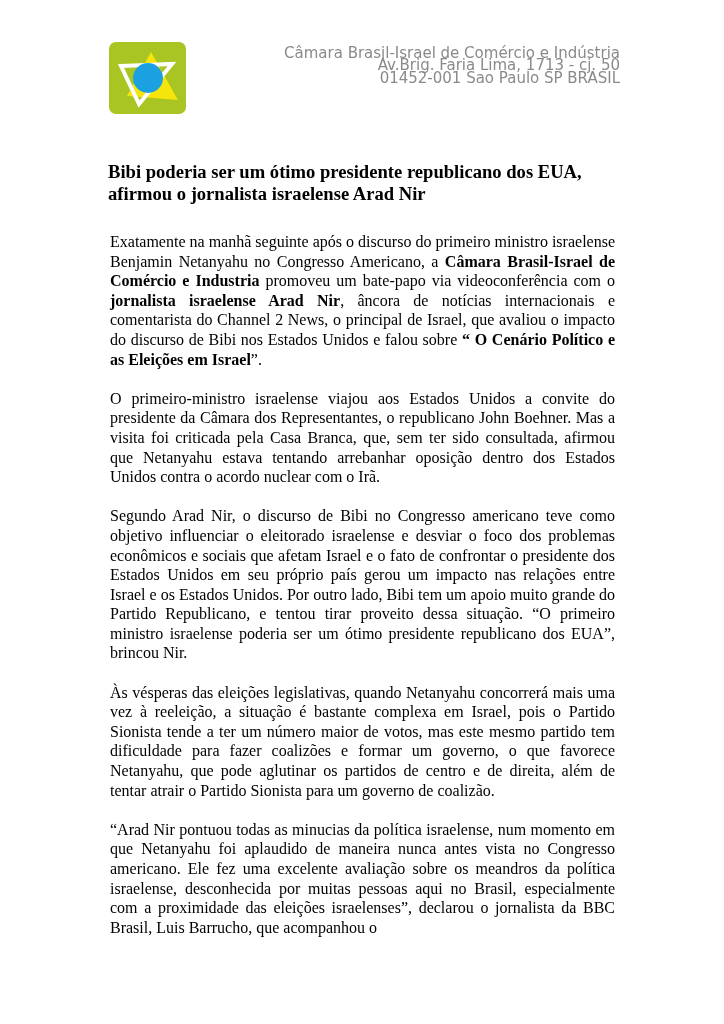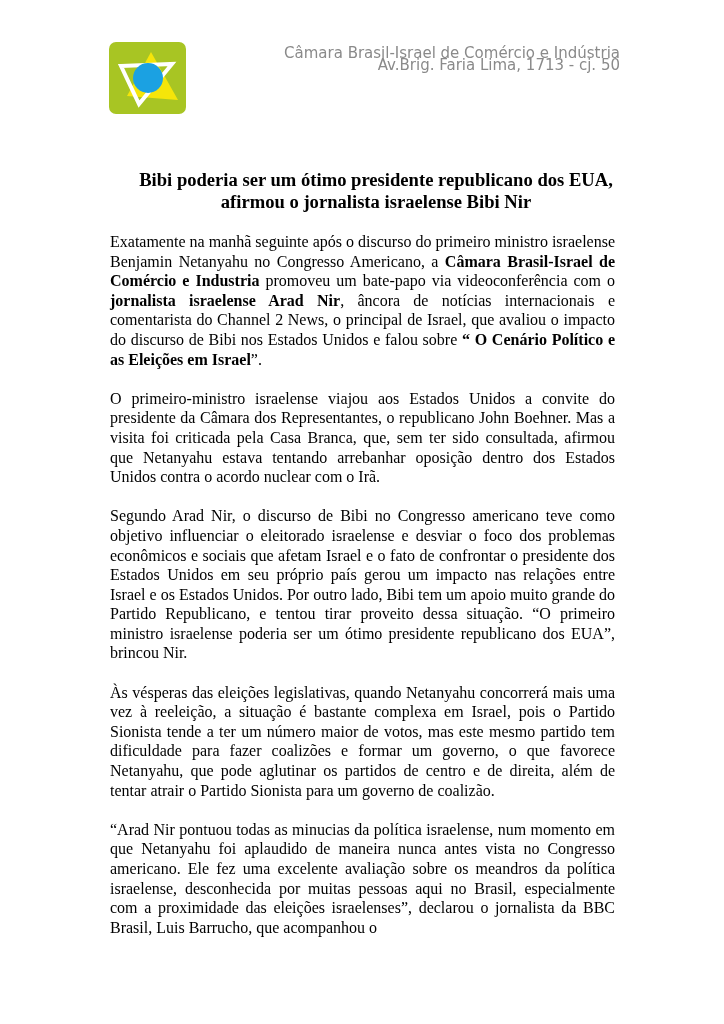--- a/index.html
+++ b/index.html
@@ -33,25 +33,25 @@
       color: #8a8a8a;
     }
     .header-info .notice {
       font-style: italic;
     }
     .title {
       position: absolute;
       left: 100px;
       width: 520px;
       top: 153px;
-      text-align: center;
+      text-align: left;
       font-weight: bold;
       font-size: 18.6px;
       line-height: 22px;
-      margin: 16px;
+      margin: 8px;
     }
     .body {
       position: absolute;
       left: 110px;
       width: 505px;
       top: 232px;
       font-size: 16px;
       line-height: 19.6px;
     }
     .body p {
@@ -70,25 +70,26 @@
     <rect x="0" y="0" width="77" height="72" rx="7" ry="7" fill="#a8c523"></rect>
     <polygon points="42,10 69,58 18,54" fill="#f5e50a"></polygon>
     <polygon points="12,24 63,22 30,62" fill="none" stroke="#ffffff" stroke-width="4" stroke-linejoin="miter"></polygon>
     <circle cx="39" cy="36" r="15" fill="#1ba1e2"></circle>
   </svg>
 </div>
 
 <div class="header-info">
   <div>Câmara Brasil-Israel de Comércio e Indústria</div>
   <div>Av.Brig. Faria Lima, 1713 - cj. 50</div>
+  <div>01452-001 Sao Paulo SP  BRASIL</div>
 </div>
 
 <h1 class="title">
   <span>Bibi poderia ser um ótimo presidente republicano dos EUA,</span><br>
-  <span>afirmou o  jornalista israelense Bibi Nir</span>
+  <span>afirmou o  jornalista israelense Arad Nir</span>
 </h1>
 
 <div class="body">
   <p><span>Exatamente na manhã seguinte após o discurso do primeiro ministro israelense Benjamin Netanyahu no Congresso Americano, a </span><b>Câmara Brasil-Israel de Comércio e Industria</b><span> promoveu um bate-papo via videoconferência com o </span><b>jornalista israelense Arad Nir</b><span>, âncora de notícias internacionais e comentarista do Channel 2 News, o principal de Israel, que avaliou o impacto do discurso de Bibi nos Estados Unidos e falou sobre </span><b>“ O Cenário Político e as Eleições em Israel</b><span>”.</span></p>
   <p>O primeiro-ministro israelense viajou aos Estados Unidos a convite do presidente da Câmara dos Representantes, o republicano John Boehner. Mas a visita foi criticada pela Casa Branca, que, sem ter sido consultada, afirmou que Netanyahu estava tentando arrebanhar oposição dentro dos Estados Unidos contra o acordo nuclear com o Irã.</p>
   <p>Segundo Arad Nir, o discurso de Bibi no Congresso americano teve como objetivo influenciar o eleitorado israelense e desviar o foco dos problemas econômicos e sociais que afetam Israel e o fato de confrontar o presidente dos Estados Unidos em seu próprio país  gerou um impacto nas relações entre Israel e os Estados Unidos. Por outro lado, Bibi tem um apoio muito grande do Partido Republicano, e tentou tirar proveito dessa situação.   “O primeiro ministro israelense poderia ser um ótimo presidente republicano dos EUA”, brincou Nir.</p>
   <p>Às vésperas das eleições legislativas, quando Netanyahu concorrerá mais uma vez à reeleição, a situação é bastante complexa em Israel, pois o Partido Sionista tende a ter um número maior de votos, mas este mesmo partido tem dificuldade para fazer coalizões e formar um governo, o  que favorece Netanyahu, que pode aglutinar os partidos de centro e de direita, além de tentar atrair o Partido Sionista para um governo de coalizão.</p>
   <p class="last">“Arad Nir pontuou todas as minucias da política israelense, num momento em que Netanyahu foi aplaudido de maneira nunca antes vista no Congresso americano. Ele fez uma excelente avaliação sobre os meandros da política israelense, desconhecida por muitas pessoas aqui no Brasil, especialmente com a proximidade das eleições israelenses”, declarou o jornalista da BBC Brasil, Luis Barrucho, que acompanhou o</p>
 </div>
 

